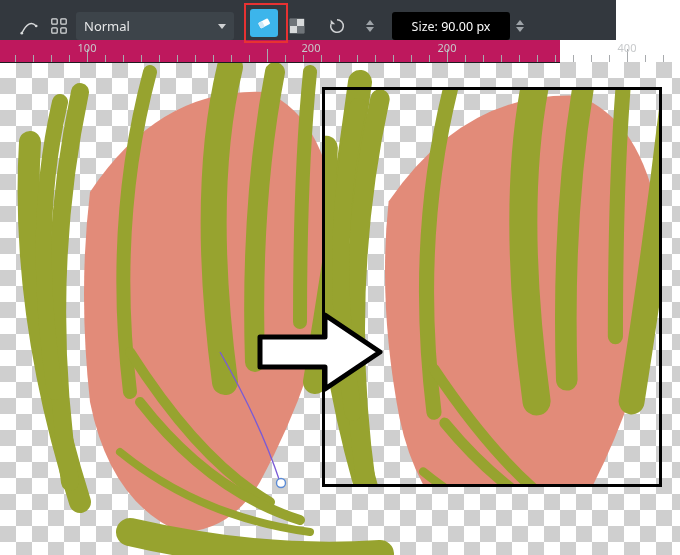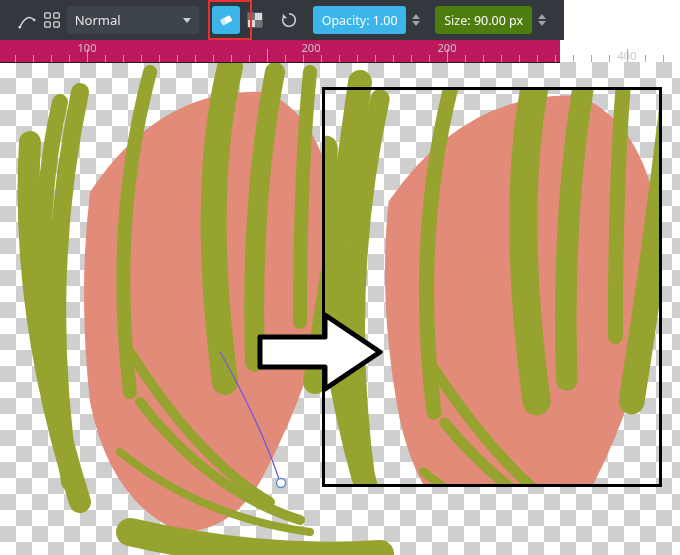--- a/index.html
+++ b/index.html
@@ -8,25 +8,25 @@
     width: 680px;
     height: 555px;
     overflow: hidden;
     font-family: "Segoe UI", "Noto Sans", Arial, sans-serif;
     background: #fff;
   }
   
   .toolbar {
     position: absolute;
     left: 0; top: 0;
-    width: 564px;
+    width: 616px;
     height: 40px;
     background: #33383e;
     display: flex;
-    align-items: center;
+    align-items: flex-end;
     padding: 0 16px;
     box-sizing: border-box;
     color: #e6e7e8;
     font-size: 13px;
     gap: 4px;
     z-index: 50;
   }
   .tb-btn {
     width: 26px; height: 28px;
     border-radius: 2px;
@@ -78,21 +78,21 @@
     border-radius: 3px;
     display: flex;
     align-items: center;
     justify-content: center;
     position: relative;
     font-size: 12.5px;
     white-space: nowrap;
   }
   .spin-field .lbl { opacity: .95; }
   .spin-field.opacity { background:#3cb5eb; color:#fff; width:114px; }
-  .spin-field.size    { background:#4d7c0f; color:#fff; width:118px; }
+  .spin-field.size    { background:#000000; color:#fff; width:118px; }
   .spin-arrows {
     width: 12px; height: 28px;
     display: flex; flex-direction: column; justify-content: center; gap:2px;
     margin-left: 2px;
   }
   .spin-arrows div { width:0;height:0;border-left:4px solid transparent;border-right:4px solid transparent; }
   .spin-arrows .up   { border-bottom:5px solid #9ea3a8; }
   .spin-arrows .down { border-top:5px solid #9ea3a8; }
   
   svg.icon { width:18px; height:18px; }
@@ -215,24 +215,20 @@
 
   <div class="tb-btn">
     <svg class="icon" viewBox="0 0 20 20">
       <path d="M10 3 a7 7 0 1 1 -6.7 5" fill="none" stroke="#cfd1d3" stroke-width="1.7"></path>
       <path d="M3 3 l0 5 l5 0 z" fill="#cfd1d3"></path>
     </svg>
   </div>
 
   <div class="tb-sep"></div>
 
-  <div class="spin-field opacity">
-    <span class="lbl">Opacity:</span>&nbsp;
-    <span>1.00</span>
-  </div>
   <div class="spin-arrows">
     <div class="up"></div>
     <div class="down"></div>
   </div>
 
   <div class="tb-sep"></div>
 
   <div class="spin-field size">
     <span class="lbl">Size:</span>&nbsp;
     <span>90.00 px</span>
@@ -281,21 +277,21 @@
     <div class="tick minor" style="left: 627px;"></div>
     <div class="tick minor" style="left: 645px;"></div>
     <div class="tick minor" style="left: 663px;"></div>
     <div class="tick major" style="left: 87px;"></div>
     <div class="lbl" style="left: 87px;">100</div>
     <div class="tick major" style="left: 267px;"></div>
     <div class="lbl" style="left: 267px; margin-left: 44px;">200</div>
     <div class="tick major" style="left: 447px;"></div>
     <div class="lbl" style="left: 447px;">200</div>
     <div class="tick major" style="left: 627px;"></div>
-    <div class="lbl" style="left: 627px; margin-top: 8px;">400</div>
+    <div class="lbl" style="left: 627px;">400</div>
   </div>
 
 <div class="canvas">
 
   <svg class="art" width="680" height="493" viewBox="0 0 680 493">
 
     <path fill="#e28b79" d="
       M 90 130
       Q 160 25 265 30
       Q 330 55 340 180

